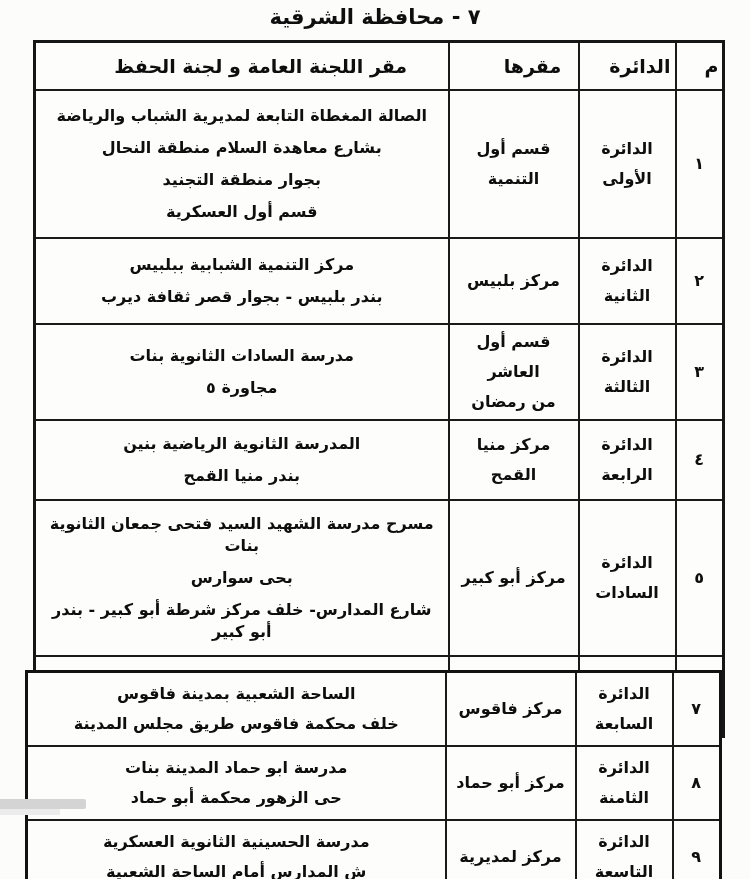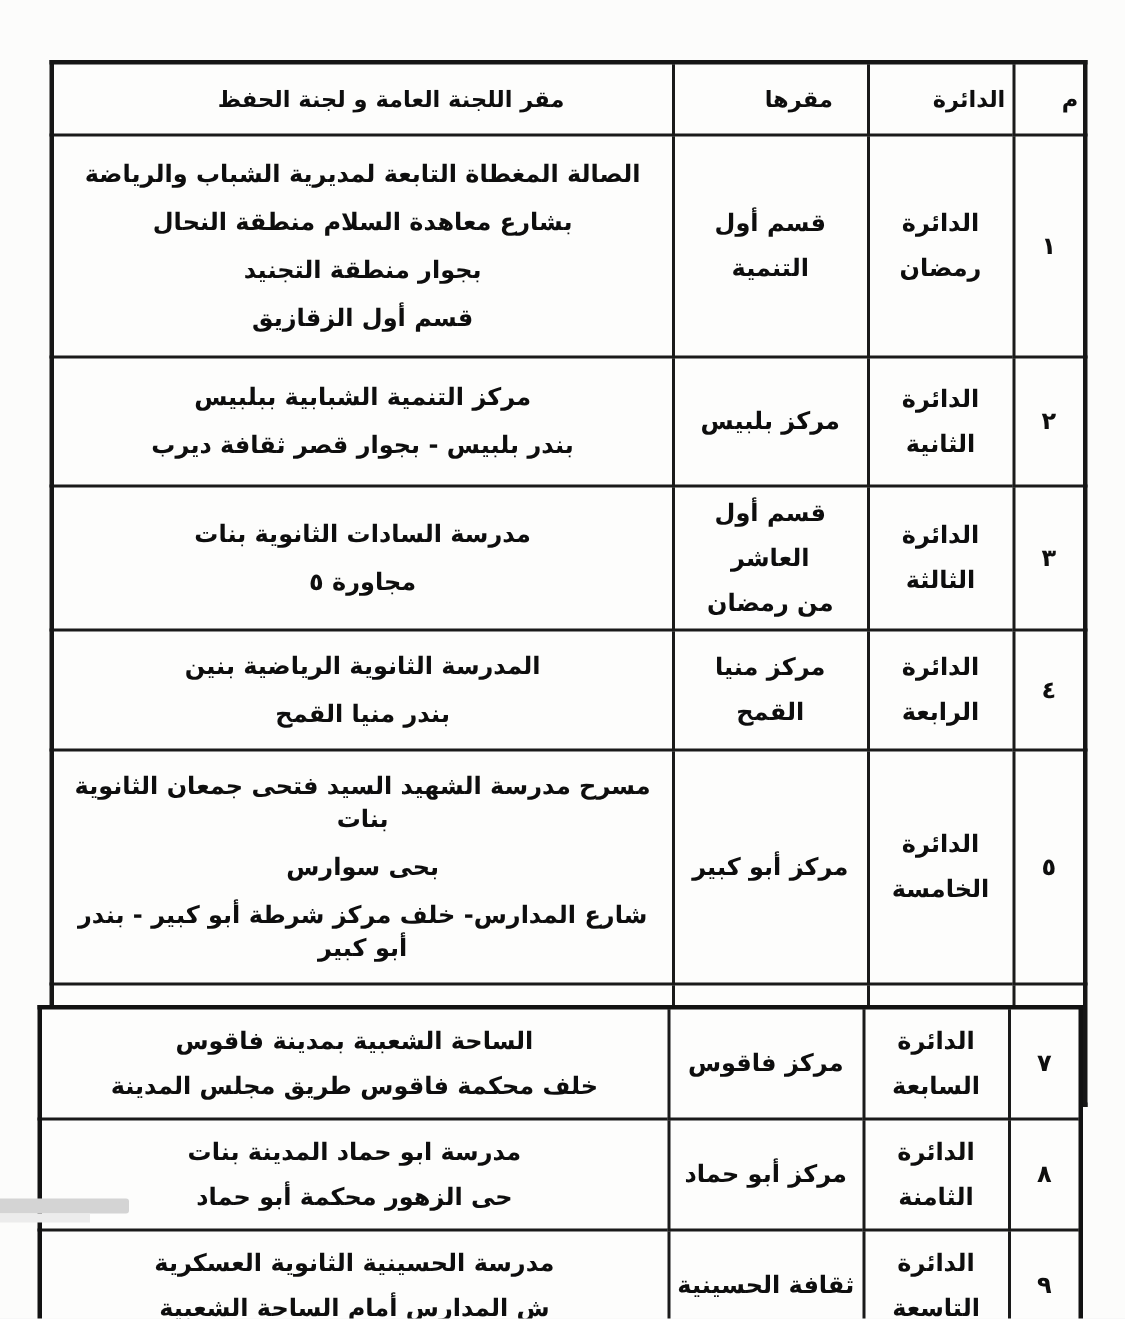--- a/index.html
+++ b/index.html
@@ -36,21 +36,21 @@
     border:3px solid #121212;
   }
   th,td{
     border:2px solid #1a1a1a;
     text-align:center;
     vertical-align:middle;
     font-weight:bold;
     padding:2px 4px;
     overflow:hidden;
   }
-  th{height:42px;font-size:15px;padding-left:42px;}
+  th{height:42px;font-size:19px;padding-left:42px;}
   td{font-size:16px;}
   col.c-num{width:48px;}
   col.c-district{width:97px;}
   col.c-hq{width:130px;}
   .t1 tr:nth-child(1) td{height:142px;}
   .t1 tr:nth-child(2) td{height:80px;}
   .t1 tr:nth-child(3) td{height:77px;}
   .t1 tr:nth-child(4) td{height:71px;}
   .t1 tr:nth-child(5) td{height:113px;}
   .t1 tr:nth-child(6) td{height:74px;}
@@ -69,20 +69,21 @@
     position:absolute;left:0;top:809px;
     width:60px;height:6px;
     background:#ececec;
   }
 </style>
 </head>
 <body>
 
 <div class="page">
 
+  <div class="title">٧ - محافظة الشرقية</div>
 
   <table class="t1">
     <colgroup>
       <col class="c-num">
         <col class="c-district">
         <col class="c-hq">
         <col>
     </colgroup>
     <thead>
       <tr>
@@ -92,31 +93,31 @@
         <th>مقر اللجنة العامة و لجنة الحفظ</th>
       </tr>
     </thead>
     <tbody id="tbody-upper">
         <tr>
           <td class="num">
             <span class="cell-line">١</span>
           </td>
           <td class="district">
             <span class="cell-line">الدائرة</span>
-            <span class="cell-line">رمضان</span>
+            <span class="cell-line">الأولى</span>
           </td>
           <td class="hq">
             <span class="cell-line">قسم أول</span>
             <span class="cell-line">التنمية</span>
           </td>
           <td class="committee">
             <p>الصالة المغطاة التابعة لمديرية الشباب والرياضة</p>
             <p>بشارع معاهدة السلام منطقة النحال</p>
             <p>بجوار منطقة التجنيد</p>
-            <p>قسم أول الزقازيق</p>
+            <p>قسم أول العسكرية</p>
           </td>
         </tr>
         <tr>
           <td class="num">
             <span class="cell-line">٢</span>
           </td>
           <td class="district">
             <span class="cell-line">الدائرة</span>
             <span class="cell-line">الثانية</span>
           </td>
@@ -161,21 +162,21 @@
             <p>المدرسة الثانوية الرياضية بنين</p>
             <p>بندر منيا القمح</p>
           </td>
         </tr>
         <tr>
           <td class="num">
             <span class="cell-line">٥</span>
           </td>
           <td class="district">
             <span class="cell-line">الدائرة</span>
-            <span class="cell-line">الخامسة</span>
+            <span class="cell-line">السادات</span>
           </td>
           <td class="hq">
             <span class="cell-line">مركز أبو كبير</span>
           </td>
           <td class="committee">
             <p>مسرح مدرسة الشهيد السيد فتحى جمعان الثانوية بنات</p>
             <p>بحى سوارس</p>
             <p>شارع المدارس- خلف مركز شرطة أبو كبير - بندر أبو كبير</p>
           </td>
         </tr>
@@ -241,21 +242,21 @@
         </tr>
         <tr>
           <td class="num">
             <span class="cell-line">٩</span>
           </td>
           <td class="district">
             <span class="cell-line">الدائرة</span>
             <span class="cell-line">التاسعة</span>
           </td>
           <td class="hq">
-            <span class="cell-line">ثقافة الحسينية</span>
+            <span class="cell-line">مركز لمديرية</span>
           </td>
           <td class="committee">
             <p>مدرسة الحسينية الثانوية العسكرية</p>
             <p>ش المدارس أمام الساحة الشعبية</p>
           </td>
         </tr>
       </tbody>
   </table>
 
   <div class="scan-bar"></div>

